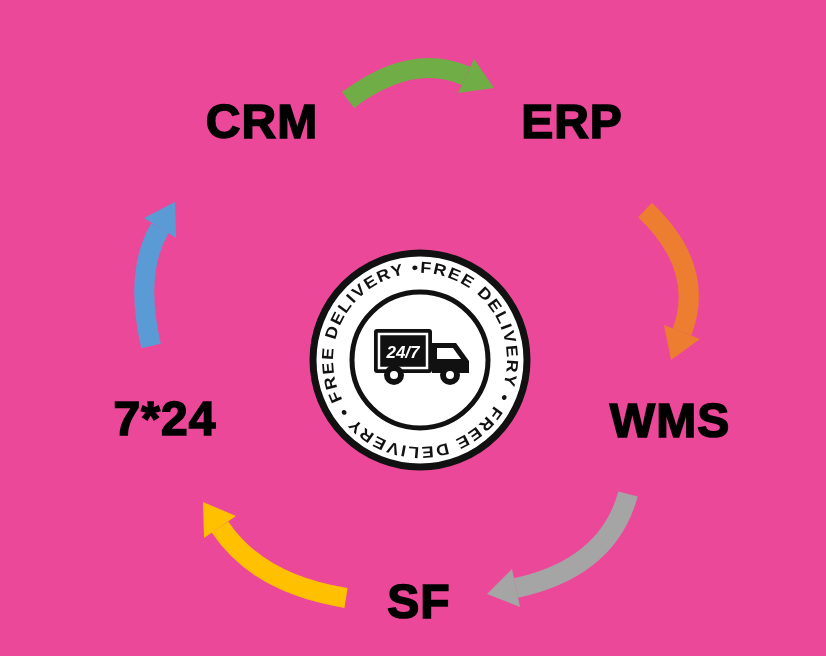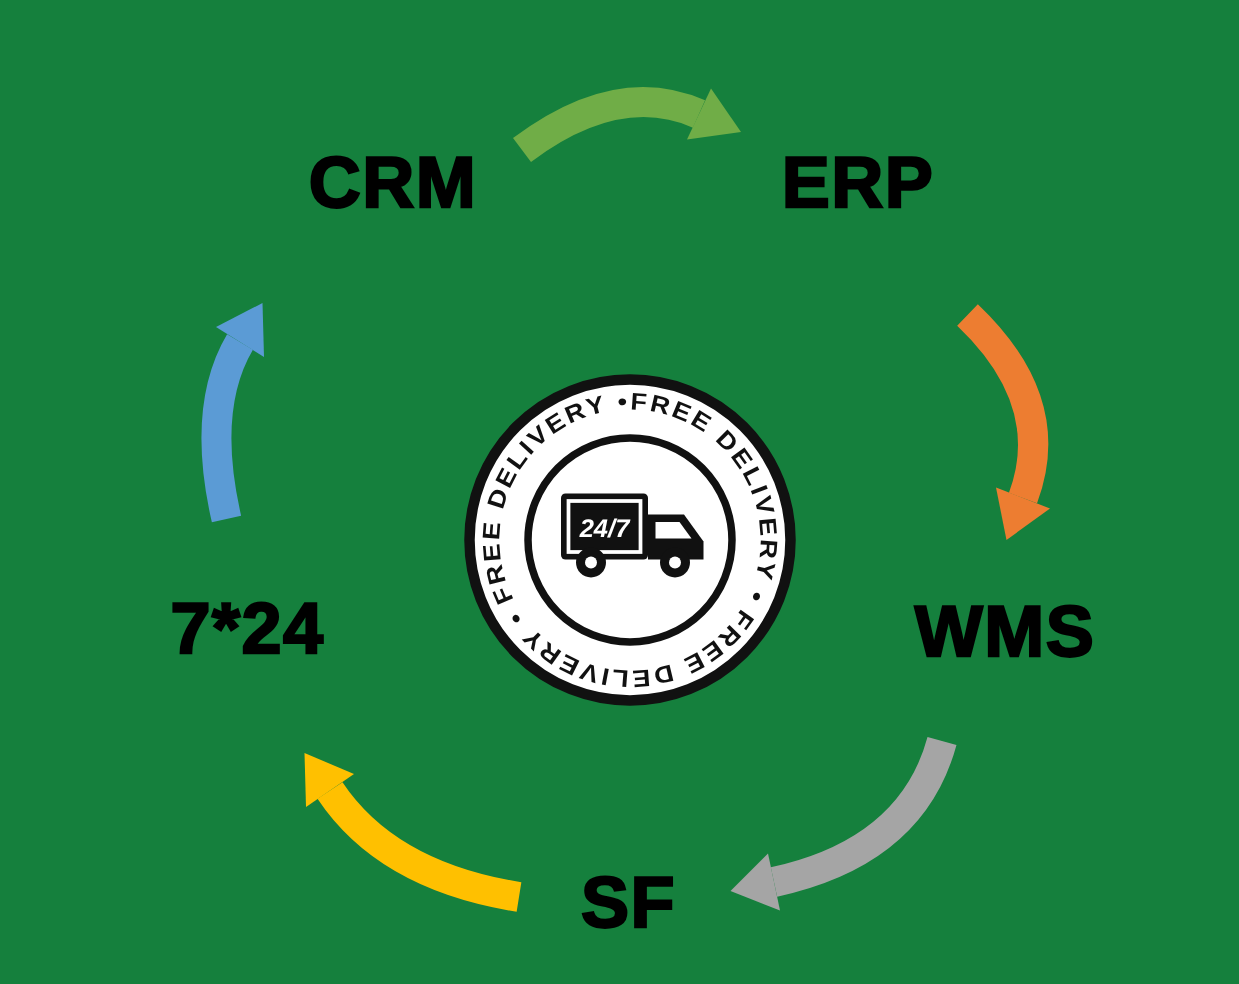--- a/index.html
+++ b/index.html
@@ -1,20 +1,20 @@
 <!DOCTYPE html>
 <html><head>
 <meta charset="utf-8">
 <style>
   html, body { margin: 0; padding: 0; background: #ffffff; }
   .canvas {
     position: relative;
     width: 826px;
     height: 656px;
-    background: #15803d;
+    background: #ec4899;
     overflow: hidden;
     font-family: "Liberation Sans", sans-serif;
   }
   svg { display: block; }
   .node-label {
     font-family: "Liberation Sans", "DejaVu Sans", sans-serif;
     font-size: 48px;
     font-weight: bold;
     fill: #000000;
     stroke: #000000;

